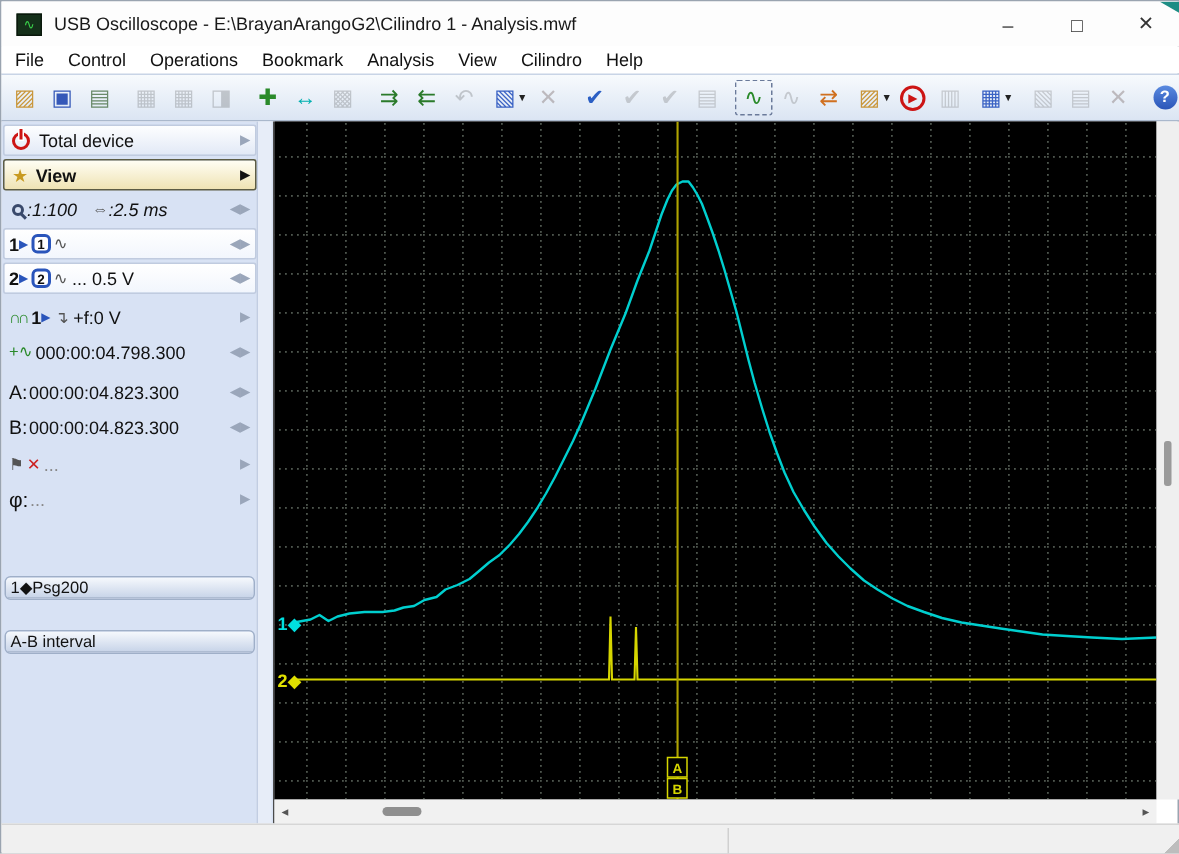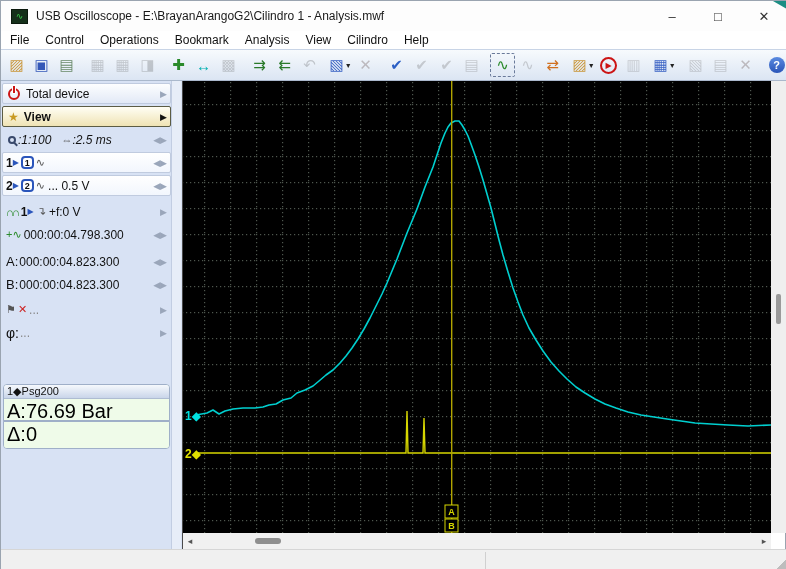--- a/index.html
+++ b/index.html
@@ -305,27 +305,26 @@
     <div class="sb-row" style="top:241px;background:none;border-color:transparent;">
       <span style="font-size:14px;margin-right:1px;">φ:</span>
       <span style="color:#888;">...</span>
       <span class="right">▶</span>
     </div>
 
     <div class="panel" style="top:264px;margin-top:39px;">
       <div class="panel-header">
           <span>1◆Psg200</span>
         </div>
-      <div class="panel-body">
-        <div>A:76.69 Bar</div>
-        <div>Δ:0</div>
-      </div>
     </div>
 
     <div class="panel" style="top:339px;">
+      <div class="panel-header">
+          <span>A-B interval</span>
+        </div>
     </div>
   </div>
 
   <div class="plot">
     <svg width="588" height="452" viewBox="0 0 588 452" xmlns="http://www.w3.org/2000/svg">
       <defs>
         <pattern id="grid" width="26" height="26" patternUnits="userSpaceOnUse" patternTransform="translate(21,23)">
           <g fill="#4e564e">
             <rect x="0" y="0" width="1.2" height="1.2"></rect>
               <rect x="4" y="0" width="1.2" height="1.2"></rect>

